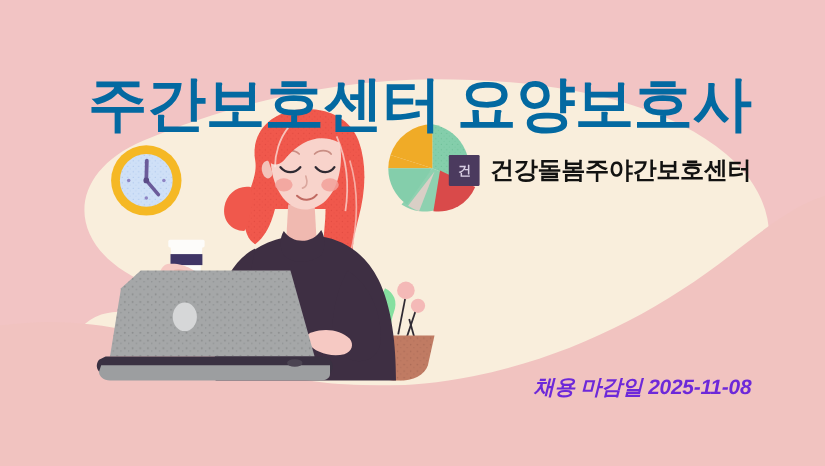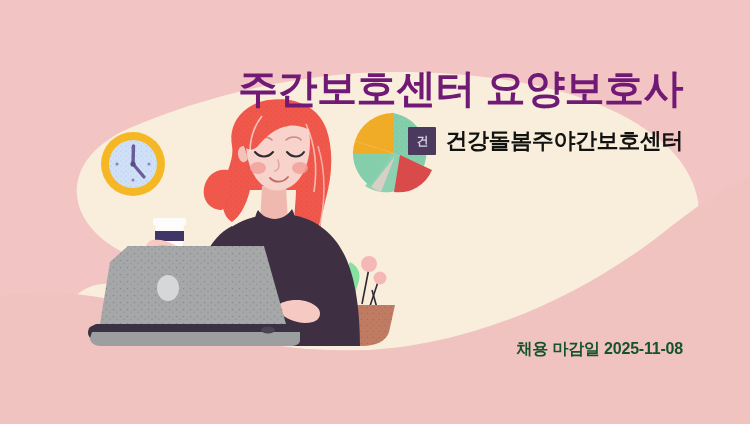--- a/index.html
+++ b/index.html
@@ -26,23 +26,23 @@
   #text-layer { z-index: 5; }
 
   .title-block {
     position: absolute;
     right: 67px;
     top: 68px;
     text-align: right;
     line-height: 1;
   }
   .job-title {
-    font-size: 40px;
+    font-size: 54px;
     font-weight: 700;
-    color: #701a75;
+    color: #0369a1;
     letter-spacing: -0.5px;
     white-space: nowrap;
     margin: 0;
   }
   .company-row {
     display: flex;
     align-items: center;
     justify-content: flex-end;
     gap: 9px;
     margin-top: 19px;
@@ -64,25 +64,26 @@
     font-size: 22px;
     font-weight: 700;
     color: #121211;
     letter-spacing: -0.4px;
     white-space: nowrap;
   }
   .deadline {
     position: absolute;
     right: 67px;
     top: 339px;
-    font-size: 16px;
+    font-size: 19px;
     font-weight: 700;
-    color: #14532d;
+    color: #6d28d9;
     white-space: nowrap;
     letter-spacing: -0.2px;
+    font-style: italic;
   }
 </style>
 </head>
 <body>
 
 <div id="banner">
 
   <svg class="layer" id="art-layer" viewBox="0 0 750 424" width="750" height="424" aria-hidden="true">
     <defs>
       <clipPath id="frameClip">

